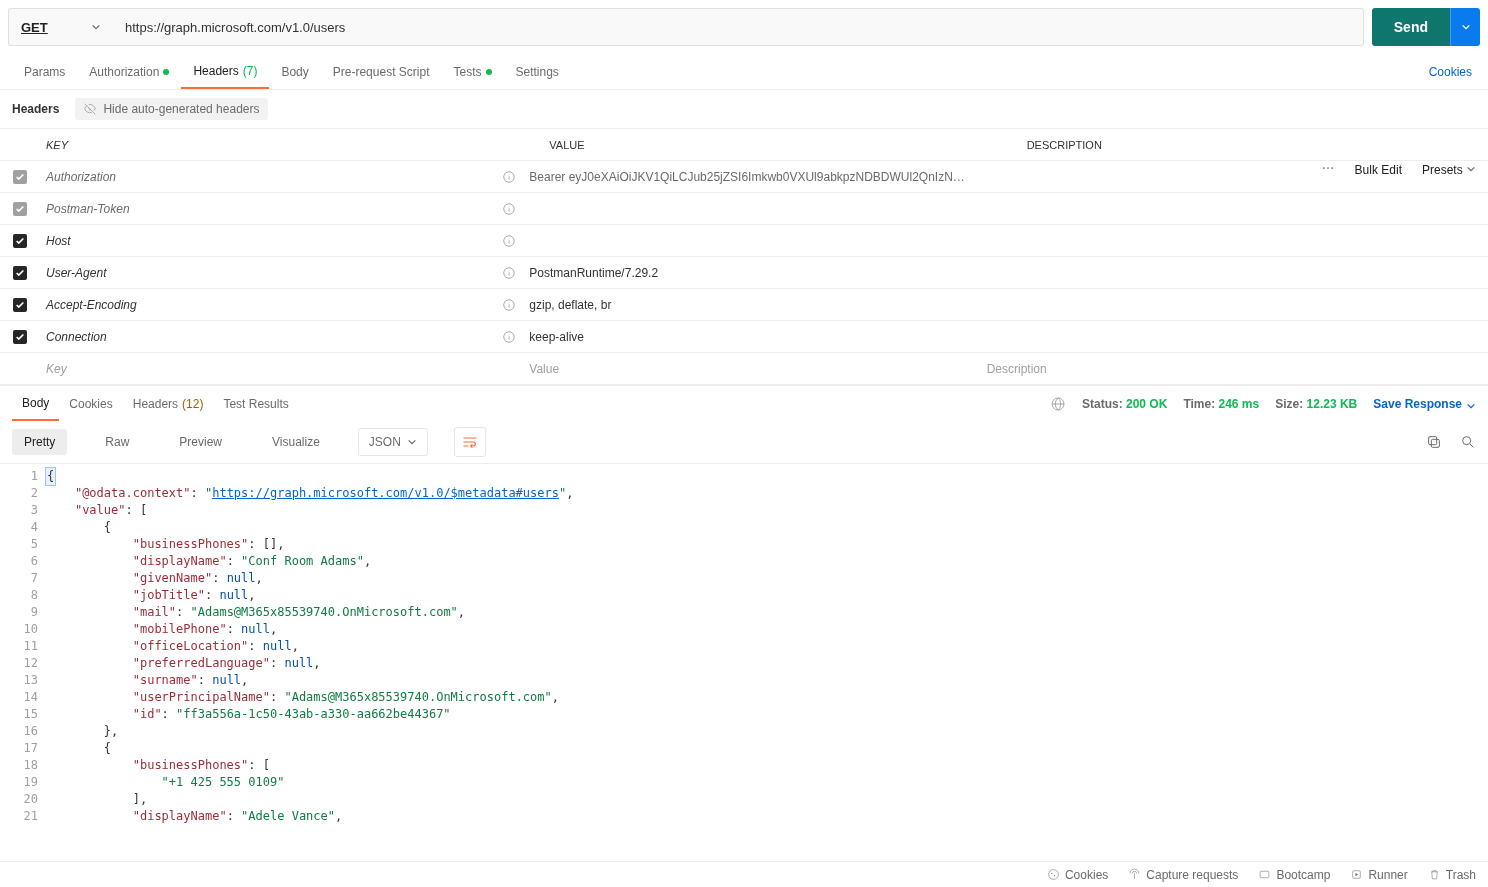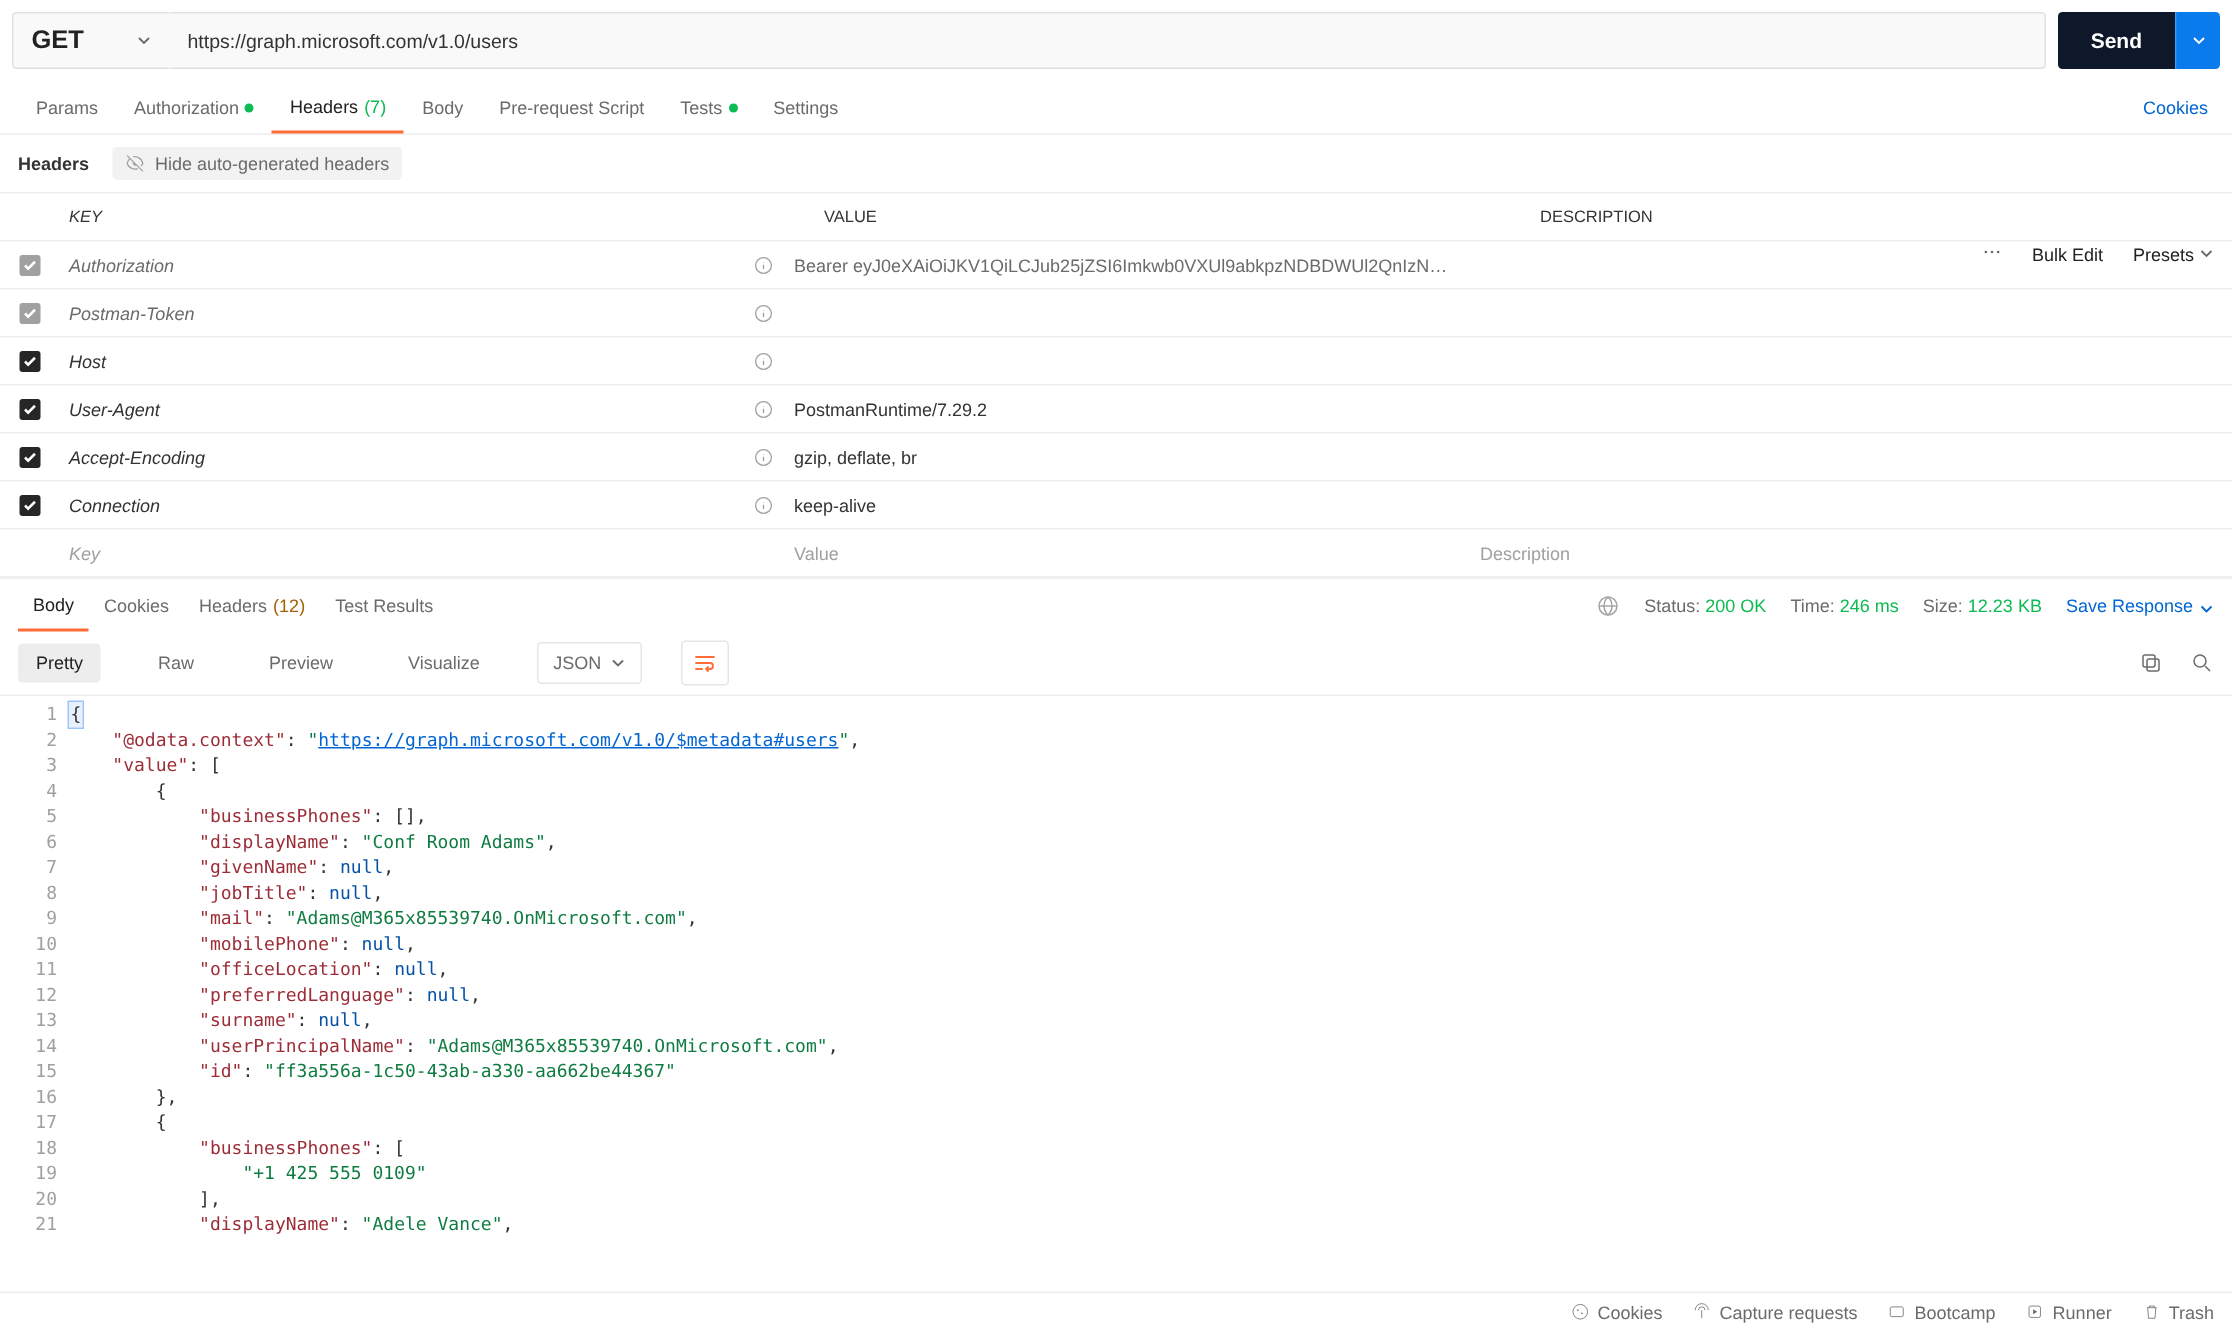--- a/index.html
+++ b/index.html
@@ -2,24 +2,24 @@
 <html><head>
 <meta charset="utf-8">
 <style>
 * { box-sizing: border-box; margin: 0; padding: 0; }
 body { font-family: -apple-system, BlinkMacSystemFont, "Segoe UI", Arial, sans-serif; font-size: 12px; color: #212121; background: #fff; overflow: hidden; }
 .app { width: 1488px; height: 887px; display: flex; flex-direction: column; }
 
 
 .request-bar { display: flex; align-items: center; padding: 8px 8px 8px 8px; gap: 8px; }
 .method-select { display: flex; align-items: center; justify-content: space-between; width: 105px; height: 38px; border: 1px solid #e0e0e0; border-right: none; border-radius: 3px 0 0 3px; padding: 0 12px; background: #f9f9f9; font-weight: 600; color: #222; cursor: pointer; }
-.method-select span { font-size: 17px; }
+.method-select span { font-size: 13px; text-decoration: underline; }
 .url-input { flex: 1; height: 38px; border: 1px solid #e0e0e0; border-left: none; border-radius: 0 3px 3px 0; padding: 16px 12px; font-size: 13px; color: #333; background: #f9f9f9; outline: none; margin-left: -8px; }
 .send-btn-group { display: flex; }
-.send-btn { display: flex; align-items: center; justify-content: center; height: 38px; padding: 0 22px; background: #0f172a; color: #fff; font-weight: 600; font-size: 14px; border: none; border-radius: 3px 0 0 3px; cursor: pointer; }
+.send-btn { display: flex; align-items: center; justify-content: center; height: 38px; padding: 0 22px; background: #0f766e; color: #fff; font-weight: 600; font-size: 14px; border: none; border-radius: 3px 0 0 3px; cursor: pointer; }
 .send-drop { width: 30px; height: 38px; background: #097bed; border: none; border-left: 1px solid rgba(255,255,255,0.25); border-radius: 0 3px 3px 0; color: #fff; cursor: pointer; display:flex; align-items:center; justify-content:center;}
 
 
 .req-tabs { display: flex; align-items: center; padding: 0 12px; border-bottom: 1px solid #ededed; height: 36px; position: relative;}
 .req-tab { padding: 0 12px; height: 100%; display: flex; align-items: center; color: #6b6b6b; cursor: pointer; font-size: 12px; gap:4px; }
 .req-tab.active { color: #212121; font-weight: 500; border-bottom: 2px solid #ff6c37; }
 .dot-green { width: 6px; height: 6px; border-radius: 50%; background: #0cbb52; display:inline-block; }
 .cookies-link { margin-left: auto; color: #0265d2; cursor: pointer; font-size: 12px; padding-right: 4px;}
 
 
@@ -45,21 +45,21 @@
 .ht-head-row { display:grid; grid-template-columns: 40px 1fr 40px 1fr 1fr; align-items:center; height:32px; border-bottom:1px solid #ededed; color:#6b6b6b; font-size:11px;}
 .ht-head-extra { position:absolute; right:12px; display:flex; gap:20px; align-items:center;}
 .head-wrap { position:relative; }
 .placeholder { color:#a0a0a0;}
 .dim-row .ht-key, .dim-row .ht-val { color:#6b6b6b; }
 
 
 .resp-tabs-row { display: flex; align-items: center; height: 36px; padding: 0 12px; border-top: 1px solid #ededed; }
 .resp-tab { padding: 0 10px; height:100%; display:flex; align-items:center; color:#6b6b6b; cursor:pointer; font-size:12px; gap:4px;}
 .resp-tab.active { color:#212121; border-bottom: 2px solid #ff6c37; font-weight:500;}
-.resp-meta { margin-left:auto; display:flex; align-items:center; gap:16px; color:#6b6b6b; font-size:12px;}
+.resp-meta { margin-left:auto; display:flex; align-items:center; gap:16px; color:#6b6b6b; font-size:12px;font-weight:bold;}
 .resp-meta .green { color:#0cbb52; }
 .save-resp { color:#0265d2; cursor:pointer; display:flex; align-items:flex-end; gap:4px;}
 .globe { width:16px; height:16px; opacity:0.6;}
 
 
 .view-controls { display:flex; align-items:center; padding: 6px 12px; gap:26px; }
 .view-tab { padding: 6px 12px; color:#6b6b6b; cursor:pointer; border-radius:3px;}
 .view-tab.active { background:#ededed; color:#212121;}
 .json-drop { display:flex; align-items:center; gap:6px; padding:6px 10px; border:1px solid #e5e5e5; border-radius:3px; background:#fff; color:#6b6b6b; cursor:pointer;}
 .wrap-btn { width:32px; height:30px; border:1px solid #e5e5e5; border-radius:3px; display:flex; align-items:center; justify-content:center; cursor:pointer;}

